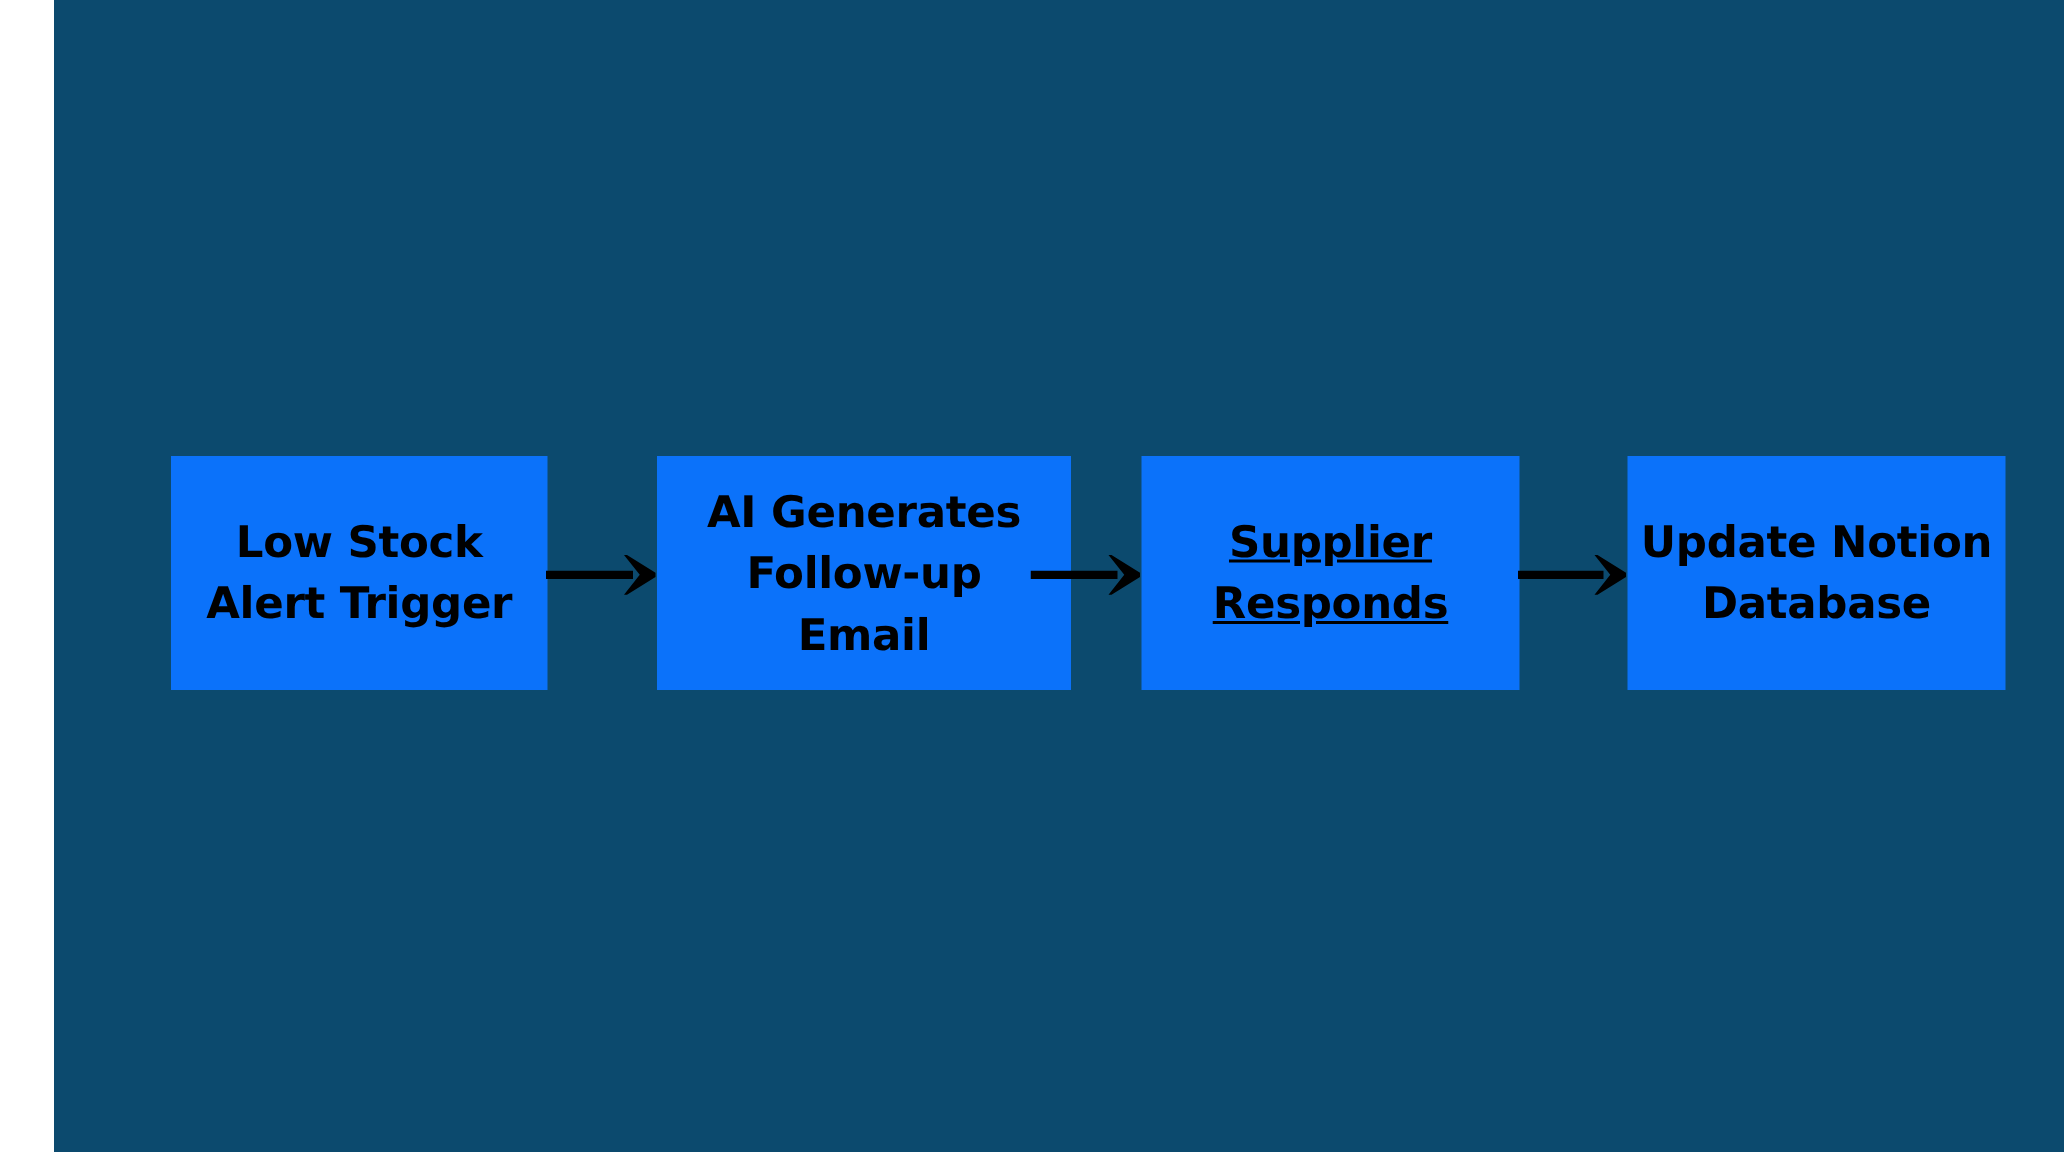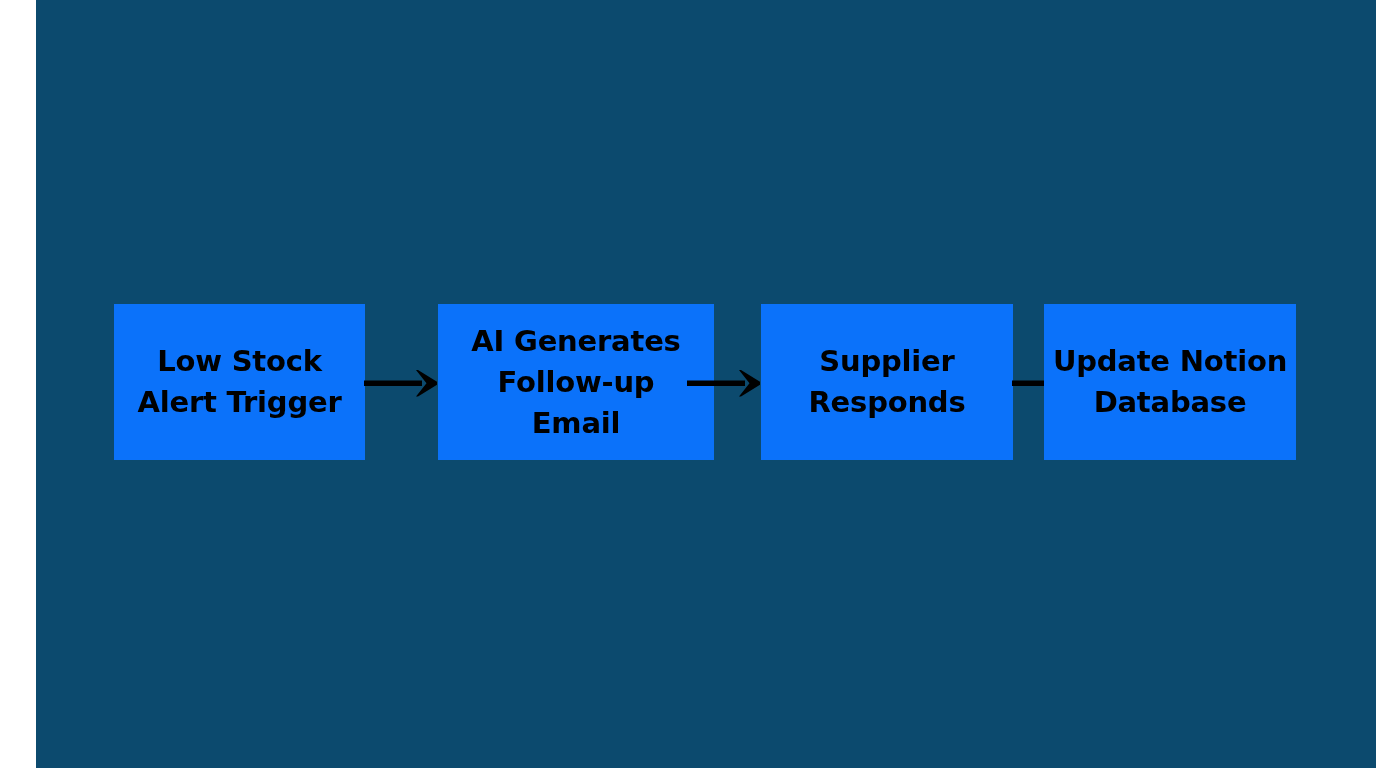--- a/index.html
+++ b/index.html
@@ -40,22 +40,22 @@
     line-height: 41px;
     color: #000000;
     text-align: center;
     letter-spacing: -0.2px;
     white-space: pre-line;
     padding: 0 6px;
   }
 
   #node-1 { left: 78px;   width: 251px; }
   #node-2 { left: 402px;  width: 276px; }
-  #node-3 { left: 725px;  width: 252px; }
-  #node-4 { left: 1008px; width: 252px; }
+  #node-3 { left: 725px;  width: 252px; text-decoration: underline; }
+  #node-4 { left: 1049px; width: 252px; }
 
   .edge {
     position: absolute;
     top: 362px;
     height: 42px;
     pointer-events: none;
   }
 
   #edge-1 { left: 328px;  width: 76px;  }
   #edge-2 { left: 651px;  width: 76px;  }

